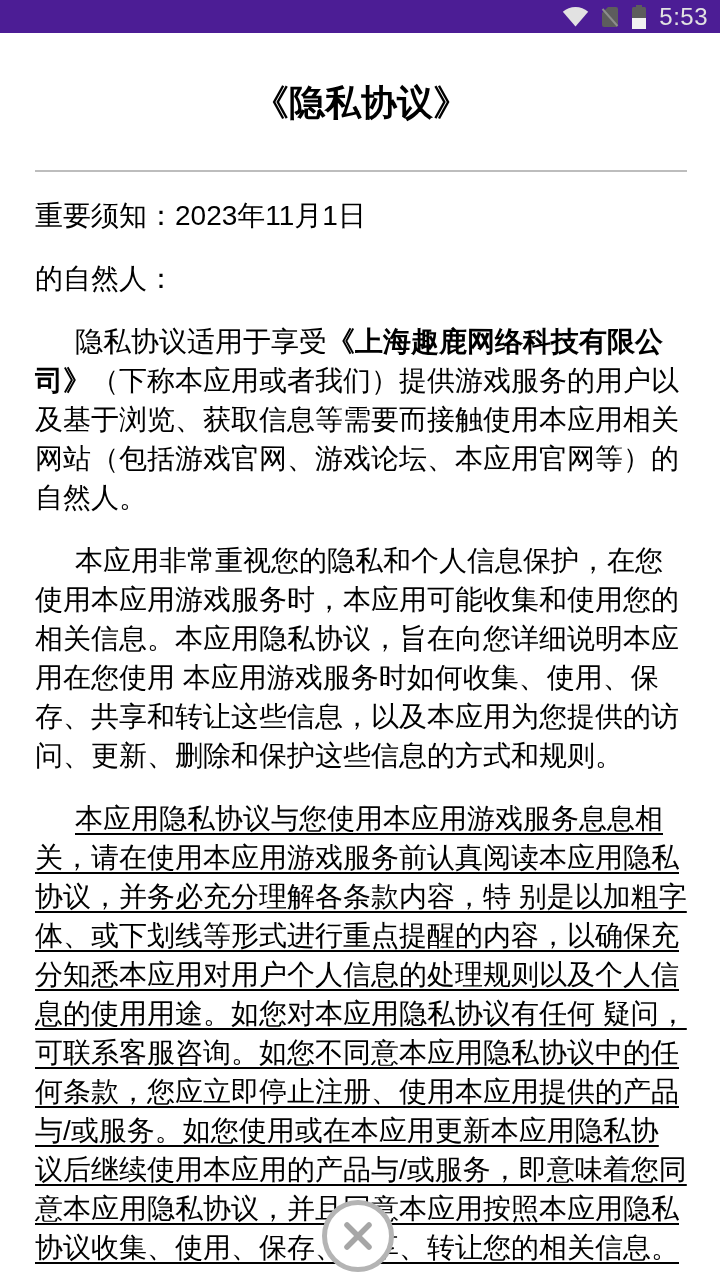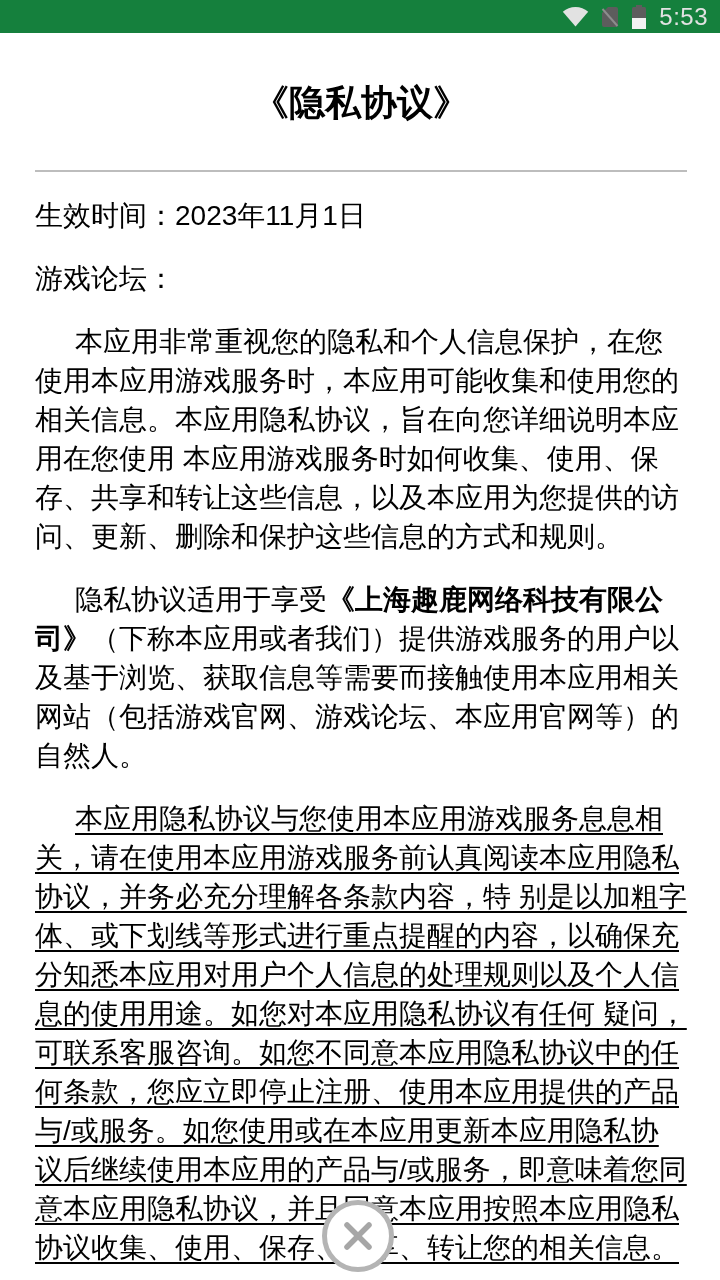--- a/index.html
+++ b/index.html
@@ -9,21 +9,21 @@
     background: #ffffff;
     font-family: "Liberation Sans", "DejaVu Sans", sans-serif;
     color: #000000;
     overflow: hidden;
     position: relative;
   }
 
   
   .status-bar {
     height: 33px;
-    background: #15803d;
+    background: #4c1d95;
     display: flex;
     align-items: center;
     justify-content: flex-end;
     gap: 12px;
     padding: 0 12px 0 0;
   }
   .status-bar .time {
     color: #e2e2e2;
     font-size: 24px;
     line-height: 33px;
@@ -103,26 +103,26 @@
       <rect x="1" y="13" width="14" height="11" fill="#f2f2f2"></rect>
     </svg>
   </span>
   <span class="time">5:53</span>
 </div>
 
 <div class="content">
   <h1 class="doc-title">《隐私协议》</h1>
   <hr class="title-divider">
 
-  <p class="meta-line">生效时间：2023年11月1日</p>
-  <p class="meta-line">游戏论坛：</p>
+  <p class="meta-line">重要须知：2023年11月1日</p>
+  <p class="meta-line">的自然人：</p>
+
+  <p class="para"><span>隐私协议适用于享受</span><b>《上海趣鹿网络科技有限公司》</b><span>（下称本应用或者我们）提供游戏服务的用户以及基于浏览、获取信息等需要而接触使用本应用相关网站（包括游戏官网、游戏论坛、本应用官网等）的自然人。</span></p>
 
   <p class="para">本应用非常重视您的隐私和个人信息保护，在您使用本应用游戏服务时，本应用可能收集和使用您的相关信息。本应用隐私协议，旨在向您详细说明本应用在您使用 本应用游戏服务时如何收集、使用、保存、共享和转让这些信息，以及本应用为您提供的访问、更新、删除和保护这些信息的方式和规则。</p>
-
-  <p class="para"><span>隐私协议适用于享受</span><b>《上海趣鹿网络科技有限公司》</b><span>（下称本应用或者我们）提供游戏服务的用户以及基于浏览、获取信息等需要而接触使用本应用相关网站（包括游戏官网、游戏论坛、本应用官网等）的自然人。</span></p>
 
   <p class="para underlined">本应用隐私协议与您使用本应用游戏服务息息相关，请在使用本应用游戏服务前认真阅读本应用隐私协议，并务必充分理解各条款内容，特 别是以加粗字体、或下划线等形式进行重点提醒的内容，以确保充分知悉本应用对用户个人信息的处理规则以及个人信息的使用用途。如您对本应用隐私协议有任何 疑问，可联系客服咨询。如您不同意本应用隐私协议中的任何条款，您应立即停止注册、使用本应用提供的产品与/或服务。如您使用或在本应用更新本应用隐私协 议后继续使用本应用的产品与/或服务，即意味着您同意本应用隐私协议，并且同意本应用按照本应用隐私协议收集、使用、保存、共享、转让您的相关信息。</p>
 </div>
 
 <button class="close-btn">
   <span>
     <svg width="38" height="38" viewBox="0 0 38 38">
       <line x1="8" y1="8" x2="30" y2="30" stroke="#a6a6a6" stroke-width="5.5" stroke-linecap="round"></line>
       <line x1="30" y1="8" x2="8" y2="30" stroke="#a6a6a6" stroke-width="5.5" stroke-linecap="round"></line>
     </svg>

